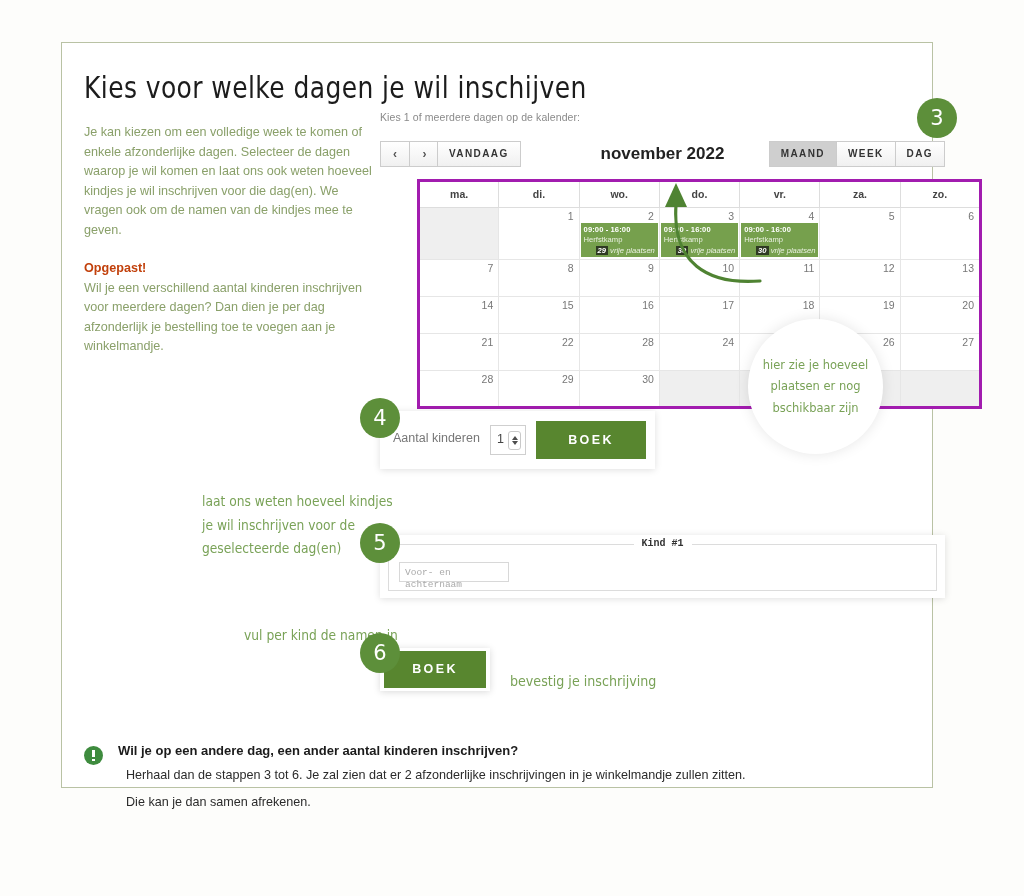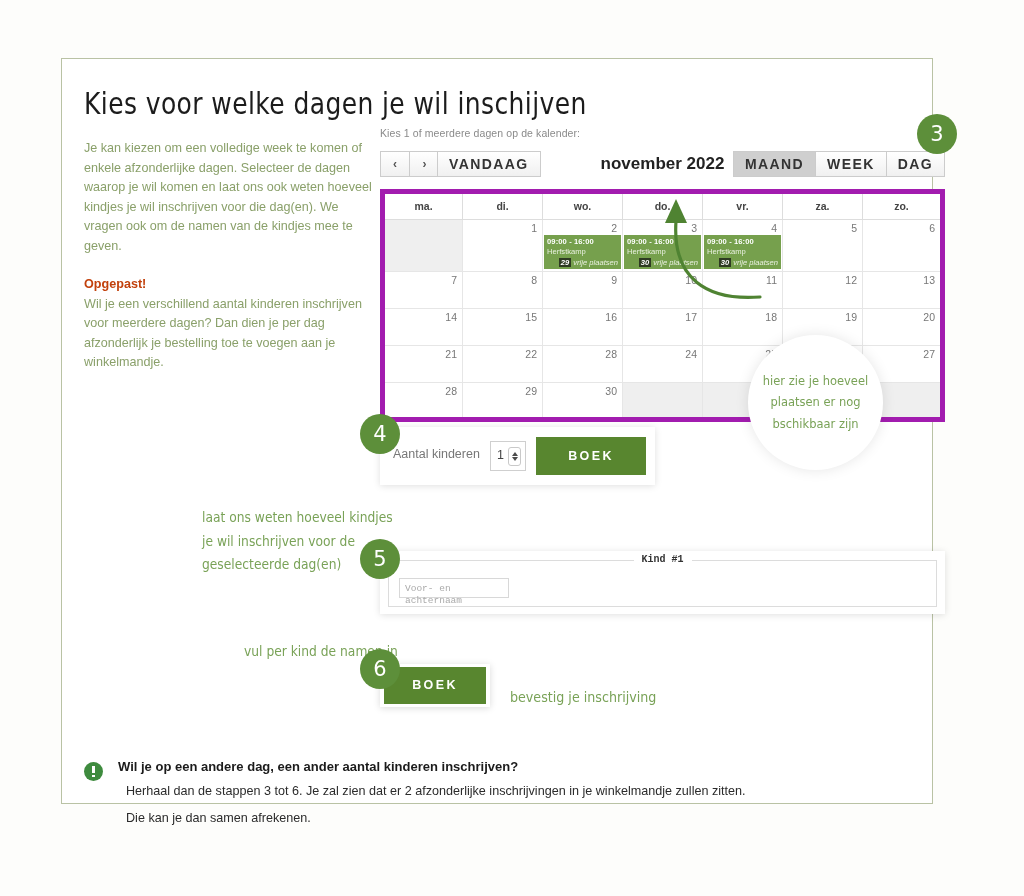--- a/index.html
+++ b/index.html
@@ -12,21 +12,21 @@
   }
   #page {
     position: relative;
     width: 1024px; height: 896px;
     background: #fdfdfb;
     overflow: hidden;
   }
   
   .card {
     position: absolute;
-    left: 61px; top: 58px;
+    left: 61px; top: 42px;
     width: 872px; height: 746px;
     background: #ffffff;
     border: 1px solid #b9c2a4;
   }
   
   .page-title {
     position: absolute;
     left: 22px; top: 28px;
     font-family: "DejaVu Sans", sans-serif;
     font-size: 25px;
@@ -53,34 +53,34 @@
   }
   
   .cal-wrap {
     position: absolute;
     left: 318px; top: 68px;
     width: 565px;
   }
   .cal-hint {
     font-size: 10.5px;
     color: #8a8a8a;
-    margin-bottom: 12px;
+    margin-bottom: 18px;
     letter-spacing: 0.1px;
   }
   .cal-toolbar {
     position: relative;
     height: 26px;
     margin-bottom: 12px;
   }
   .btn-group { display: inline-flex; vertical-align: top; }
   .tbtn {
     background: linear-gradient(#ffffff, #f0f0f0);
     border: 1px solid #ccc;
     color: #333;
-    font-size: 14px;
+    font-size: 10px;
     font-weight: bold;
     letter-spacing: 1.4px;
     height: 26px;
     line-height: 24px;
     padding: 0 11px;
     text-align: center;
     cursor: pointer;
     white-space: nowrap;
   }
   .tbtn.arrow { padding: 0; width: 30px; font-size: 12px; letter-spacing: 0; color: #555; }
@@ -96,21 +96,22 @@
     font-size: 17px;
     font-weight: bold;
     color: #222;
     line-height: 26px;
   }
   table.cal {
     width: 565px;
     border-collapse: collapse;
     table-layout: fixed;
     background: #84cc16;
-    border: 5px solid #a21caf;
+    border: 3px solid #a21caf;
+    margin-left: 37px;
   }
   table.cal th {
     font-size: 10.5px;
     font-weight: bold;
     color: #444;
     text-align: center;
     padding: 6px 0 7px;
     border: 1px solid #ddd;
     background: #fff;
   }

